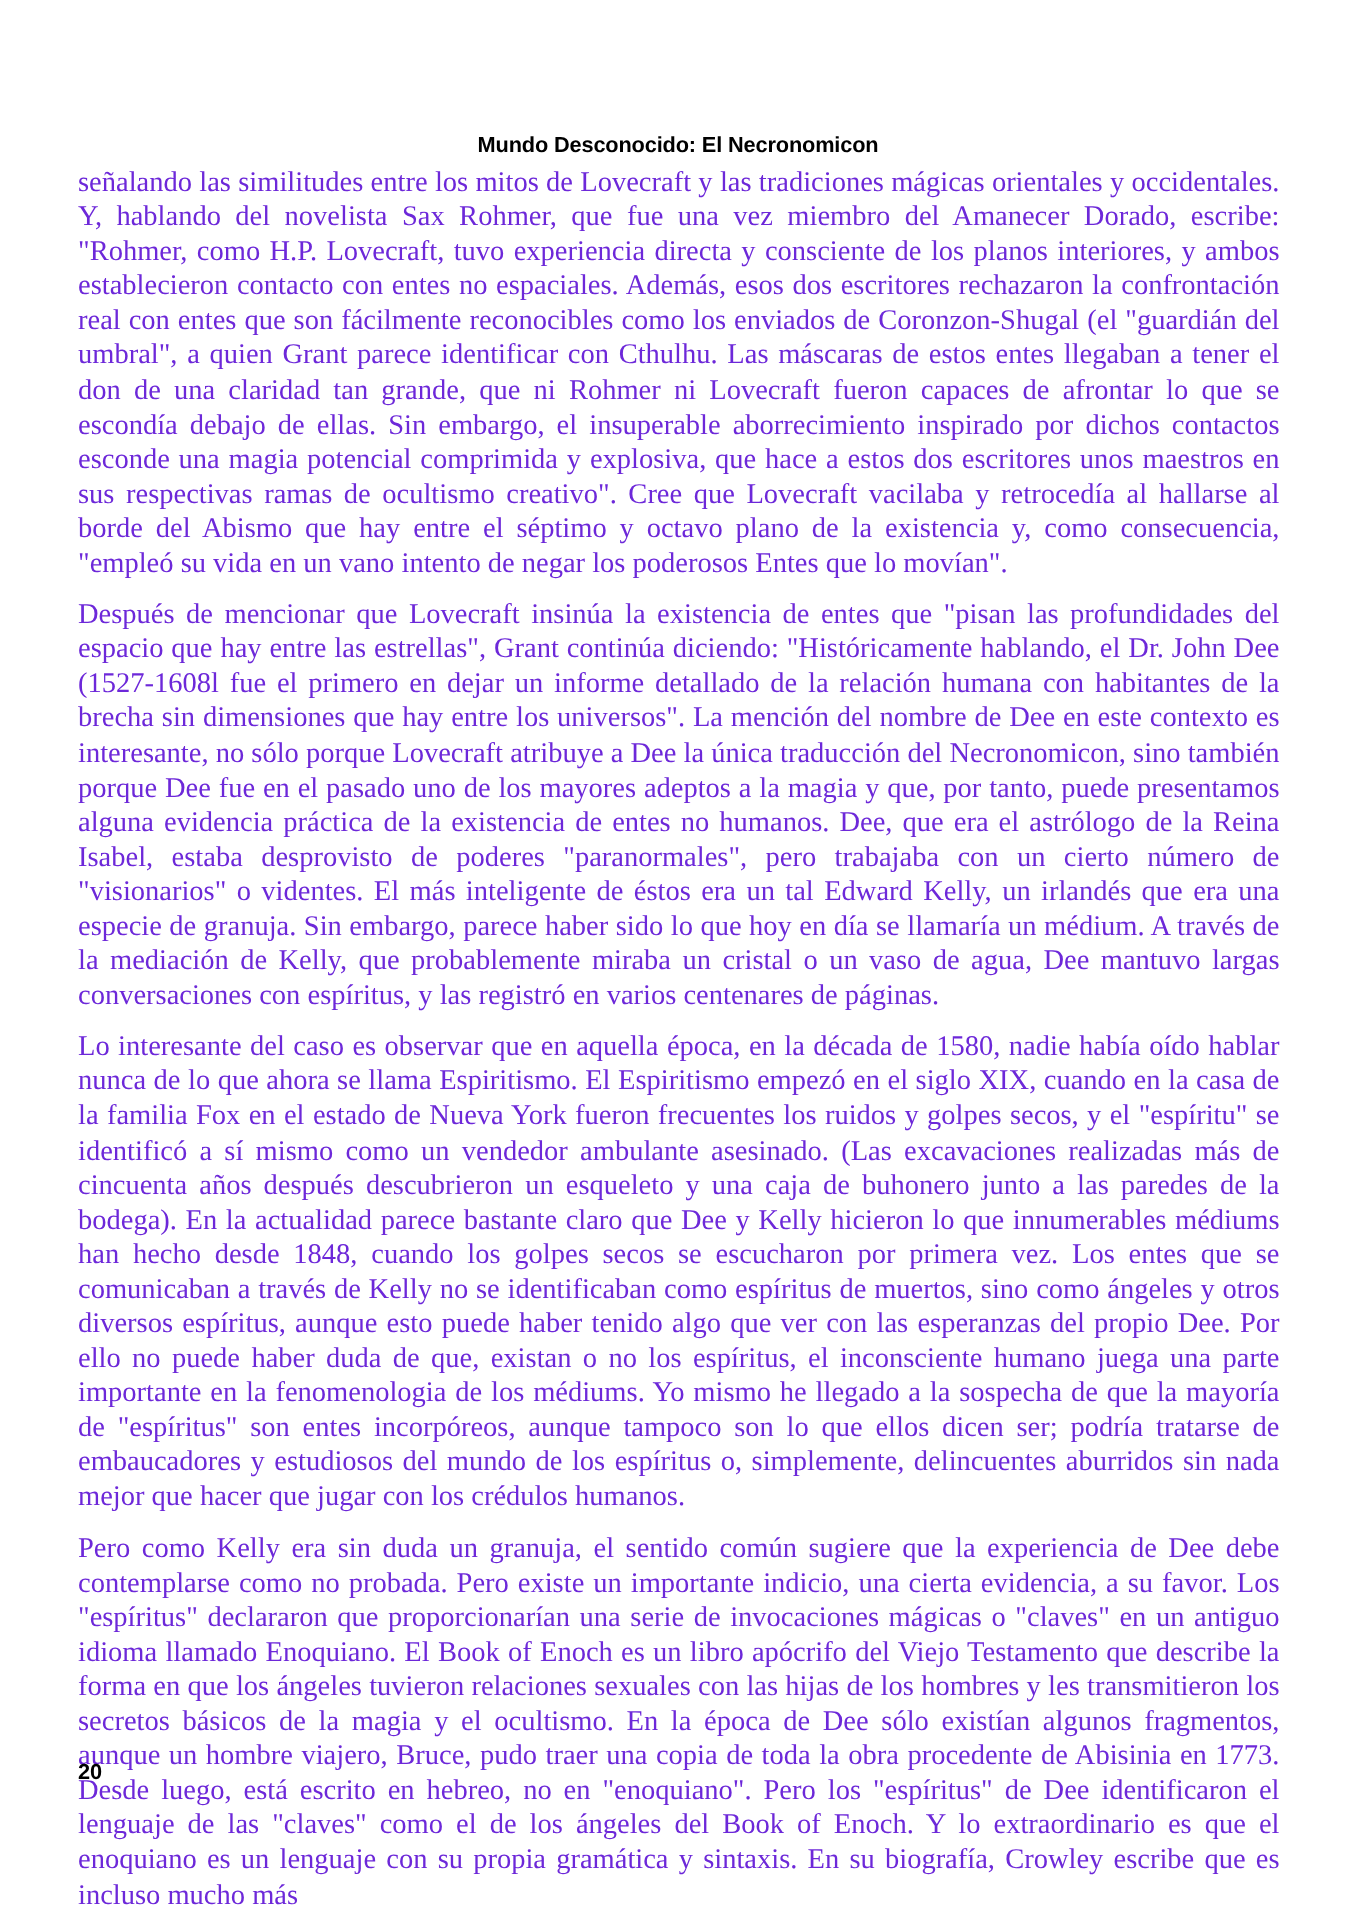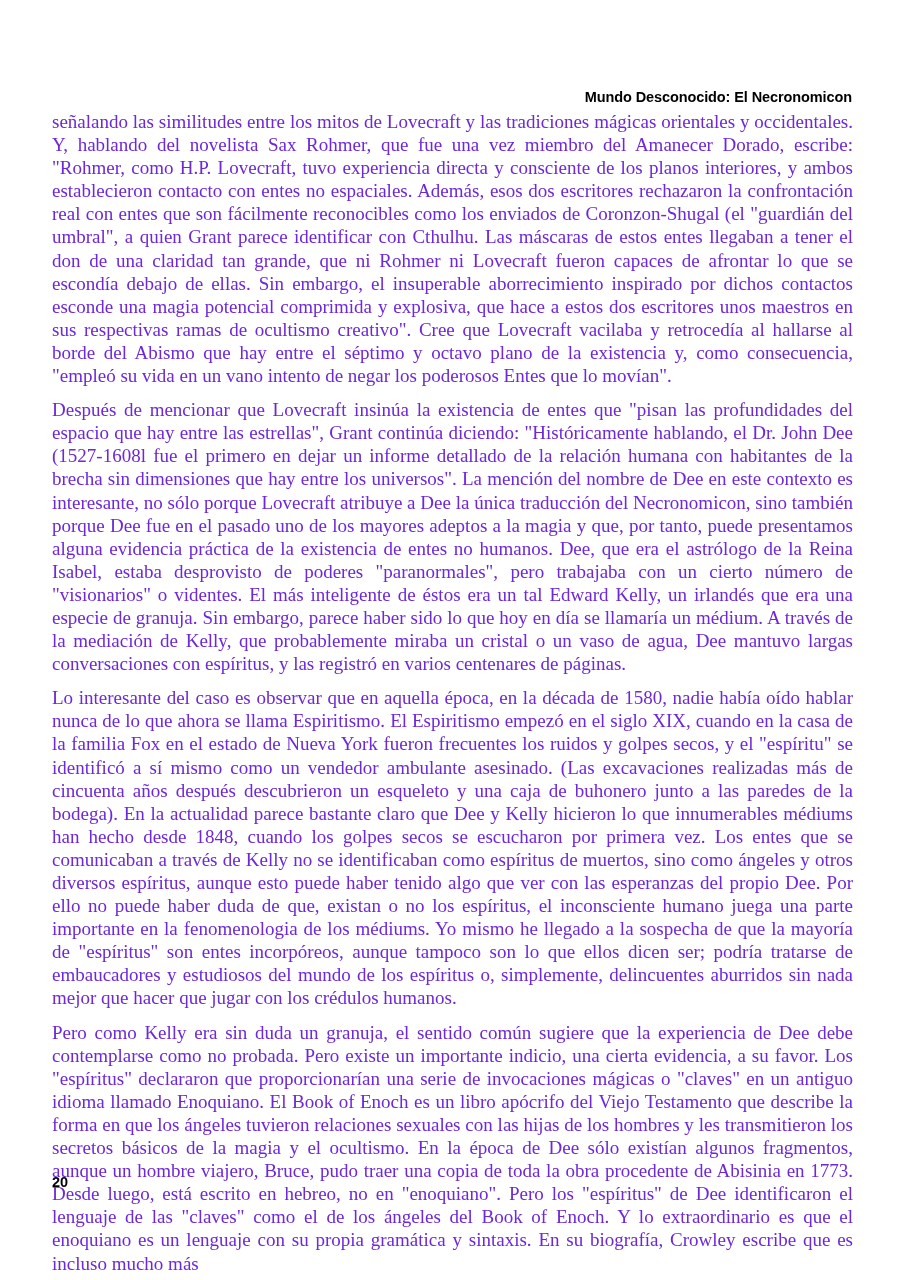--- a/index.html
+++ b/index.html
@@ -19,21 +19,21 @@
     width: 905px;
     height: 1280px;
     box-sizing: border-box;
     background: #ffffff;
   }
   .page-header {
     position: absolute;
     top: 89px;
     left: 52px;
     width: 800px;
-    text-align: right;
+    text-align: center;
     font-family: "Liberation Sans", "DejaVu Sans", sans-serif;
     font-weight: bold;
     font-size: 14.5px;
     letter-spacing: -0.1px;
     color: #000000;
   }
   .body-col {
     position: absolute;
     top: 110px;
     left: 52px;

